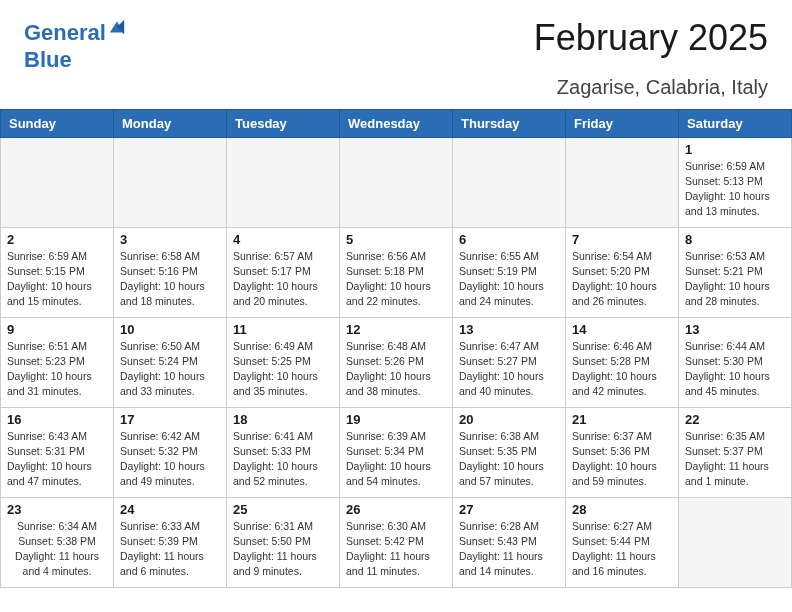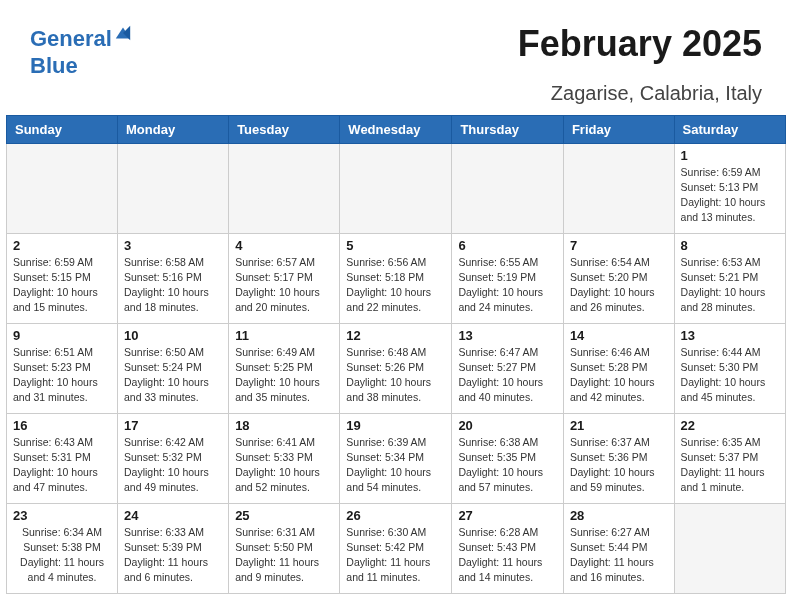--- a/index.html
+++ b/index.html
@@ -5,21 +5,21 @@
     * { box-sizing: border-box; margin: 0; padding: 0; }
     body {
       font-family: Arial, sans-serif;
       background: #fff;
       width: 792px;
       min-height: 612px;
     }
     .page {
       width: 792px;
       background: #fff;
-      padding: 6px;
+      padding: 0;
     }
     .header {
       display: flex;
       justify-content: space-between;
       align-items: flex-start;
       padding: 18px 24px 10px 24px;
     }
     .logo {
       display: flex;
       align-items: center;
@@ -37,21 +37,21 @@
       width: 18px;
       height: 18px;
       margin-left: 2px;
       margin-bottom: 12px;
     }
     .title-block {
       text-align: right;
     }
     .month-title {
       font-size: 36px;
-      font-weight: bold;
+      font-weight: normal;
       color: #1a1a1a;
       line-height: 1.1;
     }
     .location {
       font-size: 20px;
       color: #444;
       margin-top: 18px;
     }
     .calendar {
       width: 100%;

